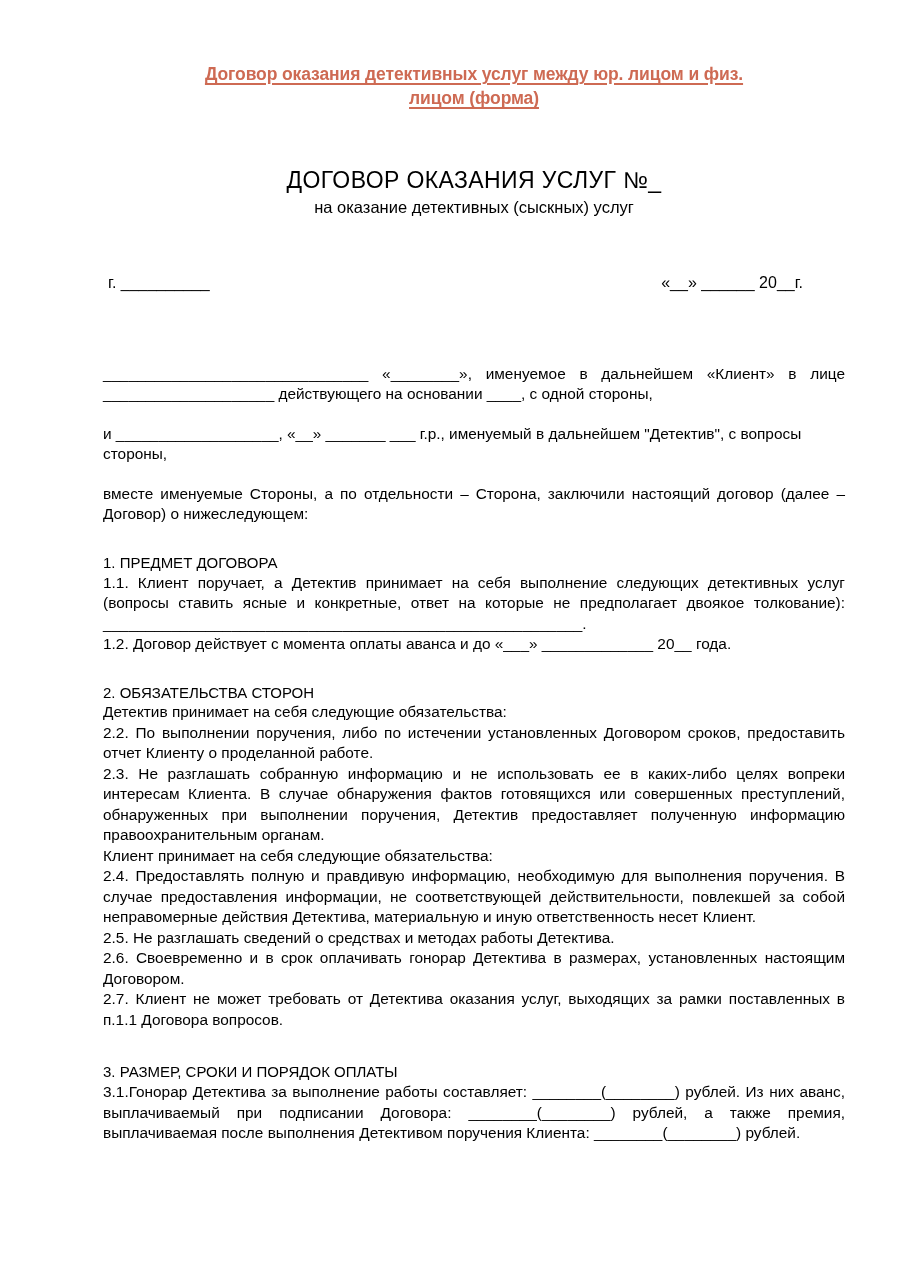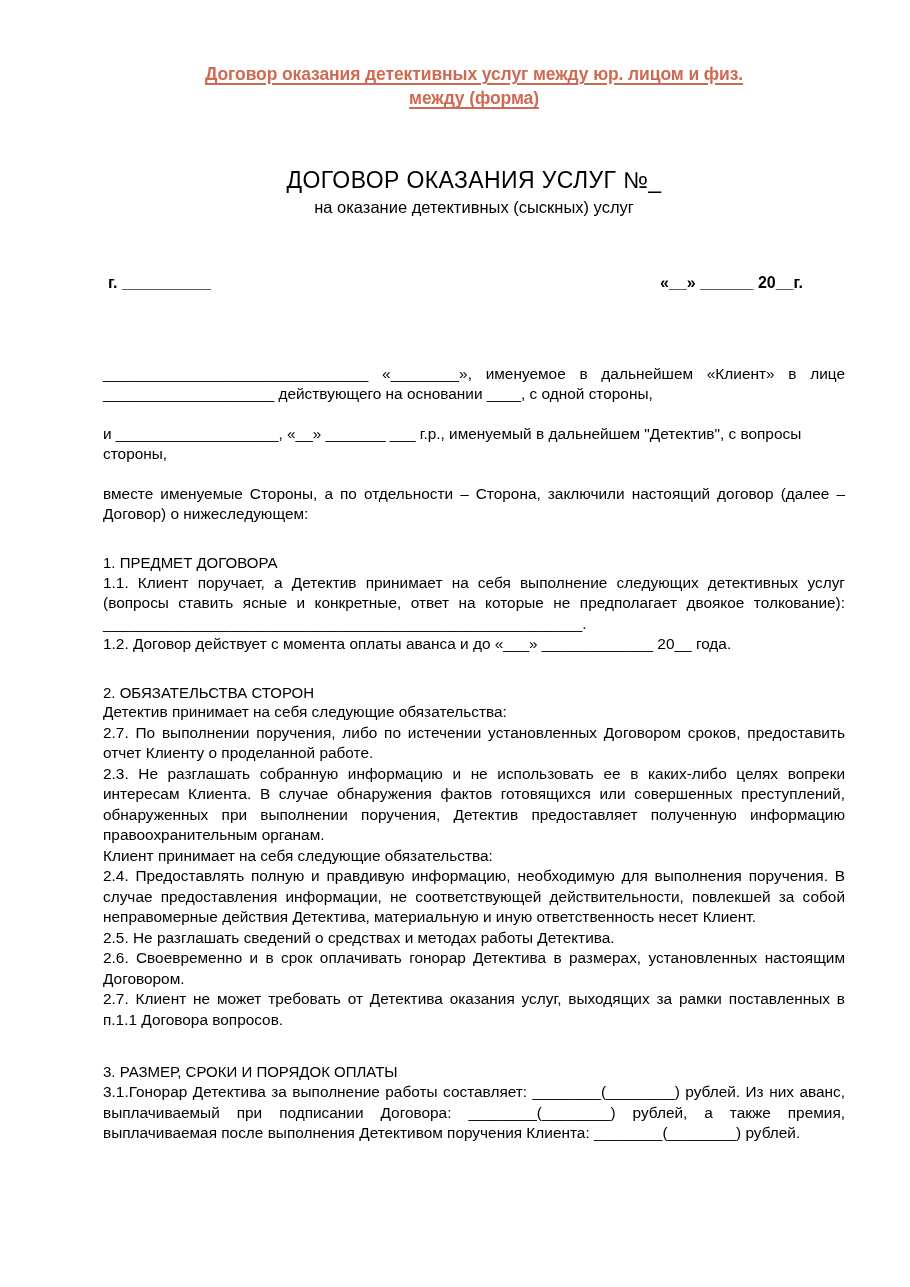--- a/index.html
+++ b/index.html
@@ -62,21 +62,21 @@
     margin-top: 3px;
   }
 
   
   .city-date {
     margin-top: 55px;
     display: flex;
     justify-content: space-between;
     align-items: baseline;
     font-size: 16px;
-    font-weight: bold;
+    font-weight: normal;
   }
   .city-date .city { padding-left: 5px; }
   .city-date .date { padding-right: 42px; }
 
   
   .para {
     font-size: 15.4px;
     line-height: 1.33;
     margin: 0;
     text-align: justify;
@@ -98,21 +98,21 @@
   .just { text-align: justify; }
 </style>
 </head>
 <body>
 
 <div class="page">
   <div class="content">
 
     <h1 class="doc-title">
       <span class="tl">Договор оказания детективных услуг между юр. лицом и физ.</span><br>
-      <span class="tl">между (форма)</span>
+      <span class="tl">лицом (форма)</span>
     </h1>
 
     <div class="contract-head">
       <div class="h-main">ДОГОВОР ОКАЗАНИЯ УСЛУГ №_</div>
       <div class="h-sub">на оказание детективных (сыскных) услуг</div>
     </div>
 
     <div class="city-date">
       <span class="city">г. __________</span>
       <span class="date">«__» ______ 20__г.</span>
@@ -126,21 +126,21 @@
 
     <div class="gap-sec">
       <p class="section-title">1. ПРЕДМЕТ ДОГОВОРА</p>
       <p class="para just">1.1. Клиент поручает, а Детектив принимает на себя выполнение следующих детективных услуг (вопросы ставить ясные и конкретные, ответ на которые не предполагает двоякое толкование): ________________________________________________________.</p>
       <p class="para nojust">1.2. Договор действует с момента оплаты аванса и до «___» _____________ 20__ года.</p>
     </div>
 
     <div class="gap-sec">
       <p class="section-title">2. ОБЯЗАТЕЛЬСТВА СТОРОН</p>
       <p class="para nojust">Детектив принимает на себя следующие обязательства:</p>
-      <p class="para just">2.7. По выполнении поручения, либо по истечении установленных Договором сроков, предоставить отчет Клиенту о проделанной работе.</p>
+      <p class="para just">2.2. По выполнении поручения, либо по истечении установленных Договором сроков, предоставить отчет Клиенту о проделанной работе.</p>
       <p class="para just">2.3. Не разглашать собранную информацию и не использовать ее в каких-либо целях вопреки интересам Клиента. В случае обнаружения фактов готовящихся или совершенных преступлений, обнаруженных при выполнении поручения, Детектив предоставляет полученную информацию правоохранительным органам.</p>
       <p class="para nojust">Клиент принимает на себя следующие обязательства:</p>
       <p class="para just">2.4. Предоставлять полную и правдивую информацию, необходимую для выполнения поручения. В случае предоставления информации, не соответствующей действительности, повлекшей за собой неправомерные действия Детектива, материальную и иную ответственность несет Клиент.</p>
       <p class="para nojust">2.5. Не разглашать сведений о средствах и методах работы Детектива.</p>
       <p class="para just">2.6. Своевременно и в срок оплачивать гонорар Детектива в размерах, установленных настоящим Договором.</p>
       <p class="para just">2.7. Клиент не может требовать от Детектива оказания услуг, выходящих за рамки поставленных в п.1.1 Договора вопросов.</p>
     </div>
 
     <div class="gap-sec3">
       <p class="section-title">3. РАЗМЕР, СРОКИ И ПОРЯДОК ОПЛАТЫ</p>

